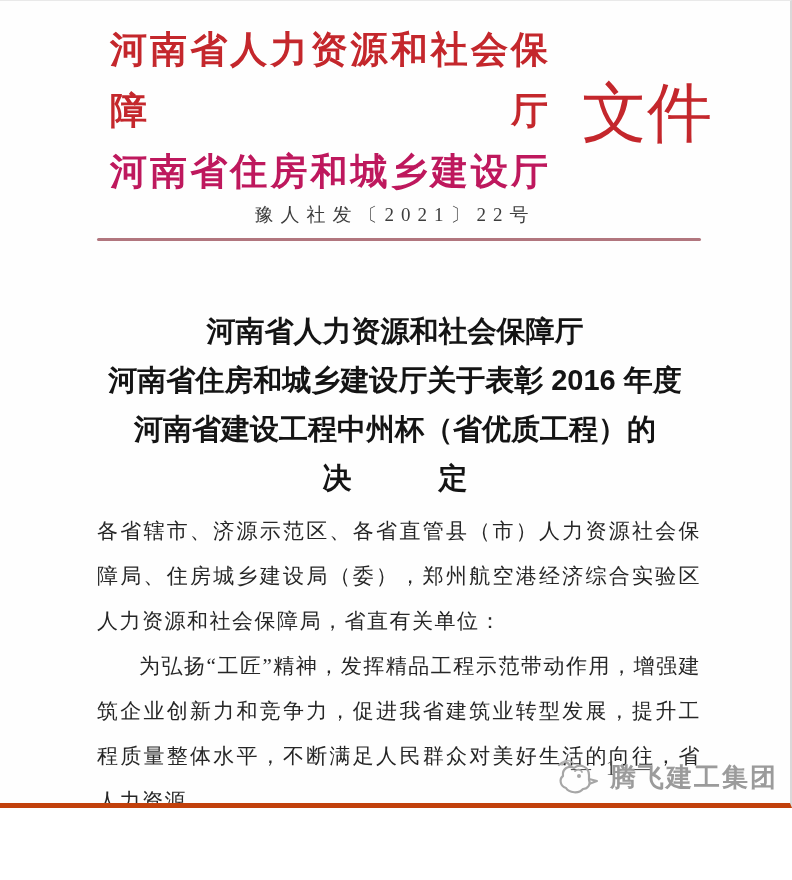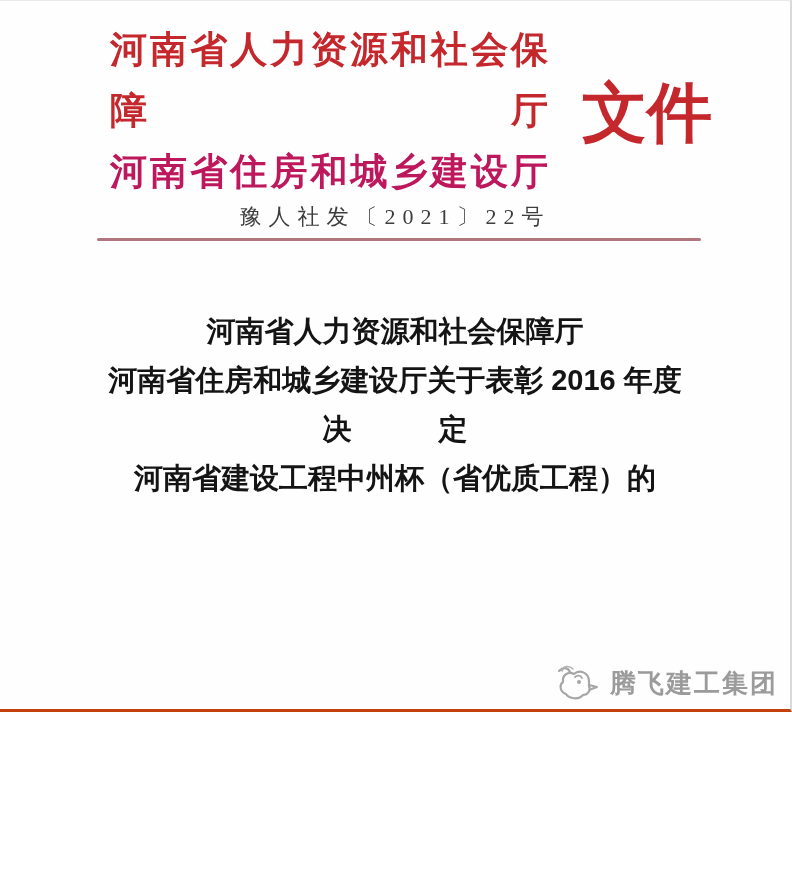--- a/index.html
+++ b/index.html
@@ -3,26 +3,26 @@
 <meta charset="utf-8">
 <style>
   html, body {
     margin: 0;
     padding: 0;
     background: #ffffff;
   }
   .page {
     position: relative;
     width: 792px;
-    height: 712px;
+    height: 808px;
     background: #fefefe;
     box-sizing: border-box;
     border-top: 1px solid #e9e9e9;
     border-right: 2px solid #d9d9d9;
-    border-bottom: 3px solid #c2410c;
+    border-bottom: 5px solid #c2410c;
     overflow: hidden;
     font-family: "Liberation Serif", serif;
   }
 
   
   .letterhead {
     position: absolute;
     top: 18px;
     left: 110px;
     display: flex;
@@ -34,34 +34,34 @@
     line-height: 61px;
     font-weight: bold;
     text-align: justify;
     text-align-last: justify;
     font-family: "Liberation Serif", serif;
     letter-spacing: 0;
   }
   .doc-type {
     margin-left: 34px;
     font-size: 65px;
-    font-weight: bold;
+    font-weight: normal;
     font-family: "Liberation Serif", serif;
     line-height: 1;
     padding-top: 6px;
   }
 
   
   .doc-number {
     position: absolute;
     top: 201px;
     left: 0;
     width: 100%;
     text-align: center;
-    font-size: 22px;
+    font-size: 19px;
     letter-spacing: 7px;
     color: #3d3d3d;
     font-family: "Liberation Serif", serif;
   }
 
   
   .red-rule {
     position: absolute;
     top: 237px;
     left: 97px;
@@ -142,24 +142,28 @@
     <div class="doc-type" style="color: rgb(196, 39, 44);">文件</div>
   </header>
 
   <div class="doc-number">豫人社发〔2021〕22号</div>
 
   <div class="red-rule" style="background: rgb(177, 118, 126);"></div>
 
   <div class="title" style="color: rgb(20, 20, 20);">
     <div class="title-line">河南省人力资源和社会保障厅</div>
     <div class="title-line">河南省住房和城乡建设厅关于表彰 2016 年度</div>
+    <div class="title-line">河南省建设工程中州杯（省优质工程）的</div>
     <div class="title-line">决　　　定</div>
-    <div class="title-line">河南省建设工程中州杯（省优质工程）的</div>
   </div>
 
+  <div class="body-text" style="color: rgb(38, 38, 38);">
+    <p>各省辖市、济源示范区、各省直管县（市）人力资源社会保障局、住房城乡建设局（委），郑州航空港经济综合实验区人力资源和社会保障局，省直有关单位：</p>
+    <p class="indent">为弘扬“工匠”精神，发挥精品工程示范带动作用，增强建筑企业创新力和竞争力，促进我省建筑业转型发展，提升工程质量整体水平，不断满足人民群众对美好生活的向往，省人力资源</p>
+  </div>
 
   <div class="page-number">— 1 —</div>
 
   <div class="brand">
     <svg class="logo" width="48" height="38" viewBox="0 0 48 38" aria-hidden="true">
       <path d="M4 8 C8 4, 13 4, 15 9" fill="none" stroke="#a6a6a6" stroke-width="2.2" stroke-linecap="round"></path>
       <path d="M18 6 C14 2, 8 3, 7 8" fill="none" stroke="#b2b2b2" stroke-width="1.6" stroke-linecap="round"></path>
       <path d="M34 18 C34 10, 25 6, 19 11 C13 8, 7 12, 8 19 C4 22, 5 29, 11 31 C14 36, 24 37, 28 32 C33 32, 36 27, 34 23 Z" fill="none" stroke="#a6a6a6" stroke-width="2.2" stroke-linejoin="round"></path>
       <path d="M20 14 C22 12, 26 12, 27 15" fill="none" stroke="#a6a6a6" stroke-width="1.8" stroke-linecap="round"></path>
       <circle cx="24" cy="19" r="2" fill="#a6a6a6"></circle>

